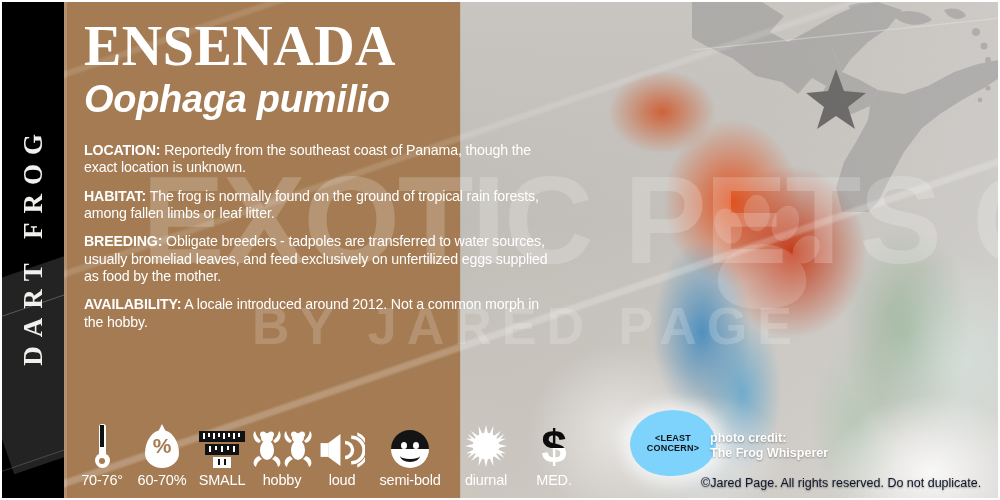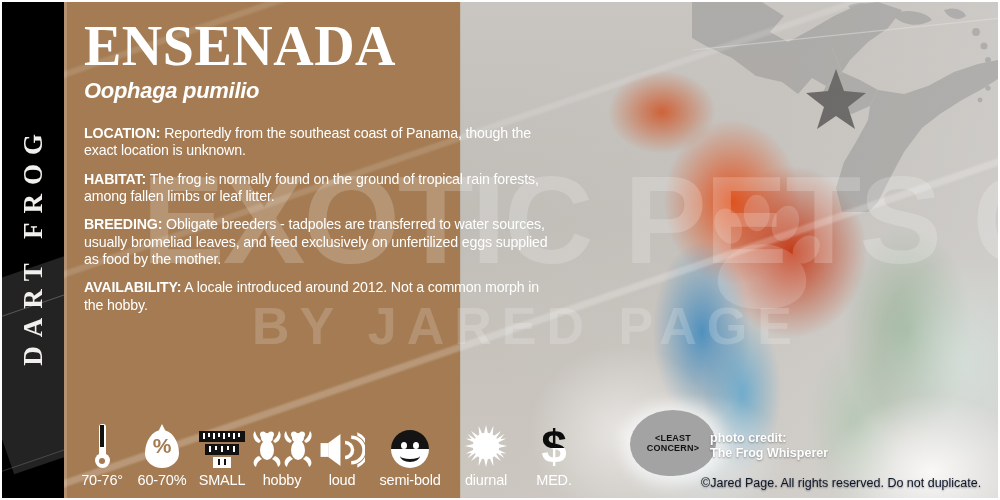--- a/index.html
+++ b/index.html
@@ -108,21 +108,21 @@
   
   .content{ position:absolute; left:82px; top:0; width:470px; }
 
   .title{
     font-family:"Liberation Serif", serif;
     font-weight:bold; font-size:56px; color:#ffffff;
     letter-spacing:.5px; margin-top:16px; line-height:1;
   }
   .subtitle{
     font-family:"Liberation Sans", sans-serif;
-    font-style:italic; font-weight:bold; font-size:22px;
+    font-style:italic; font-weight:bold; font-size:38px;
     color:#ffffff; margin-top:4px; letter-spacing:-.3px;
   }
 
   .facts{ margin-top:21px; }
   .fact{
     color:#ffffff; font-size:14.2px; line-height:1.22;
     margin-bottom:11px; letter-spacing:-.15px;
   }
   .fact .lbl{ font-weight:bold; }
 
@@ -230,21 +230,21 @@
   }
   .diff .bars{ display:flex; flex-direction:column; gap:2px; }
   .diff .b{ height:12px; }
   .diff .b1{ width:44px; background:#0c0c0c; }
   .diff .b2{ width:44px; background:#fff; border:2px solid #0c0c0c; }
   .diff .b3{ width:26px; background:#0c0c0c; }
 
   
   .badge{
     position:absolute; left:628px; bottom:22px;
-    width:86px; height:66px; background:#a3a3a3;
+    width:86px; height:66px; background:#7dd3fc;
     border-radius:50% 50% 50% 44% / 52% 52% 48% 48%;
     display:flex; align-items:center; justify-content:center;
     box-shadow:0 0 14px 8px rgba(255,255,255,.55);
   }
   .badge span{
     color:#111; font-size:9px; font-weight:bold; text-align:center;
     line-height:1.15; letter-spacing:.2px;
   }
 
   

